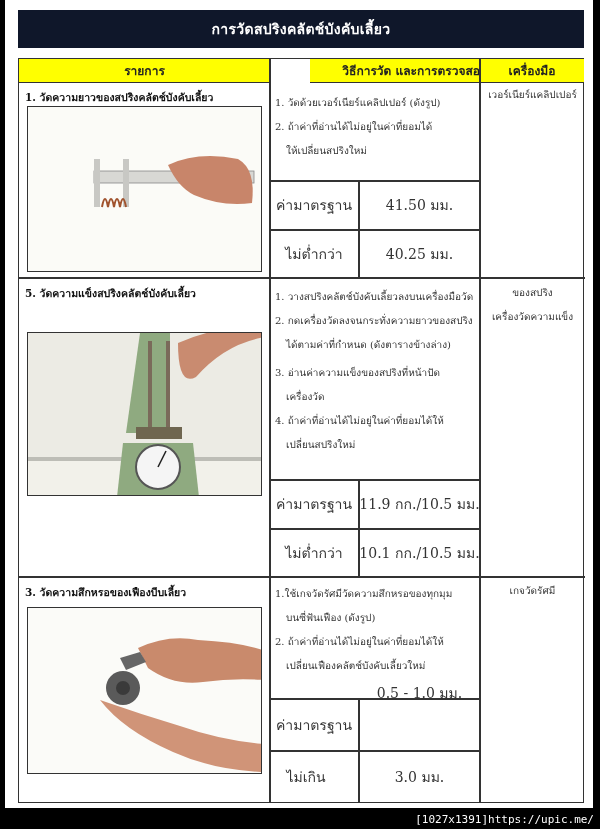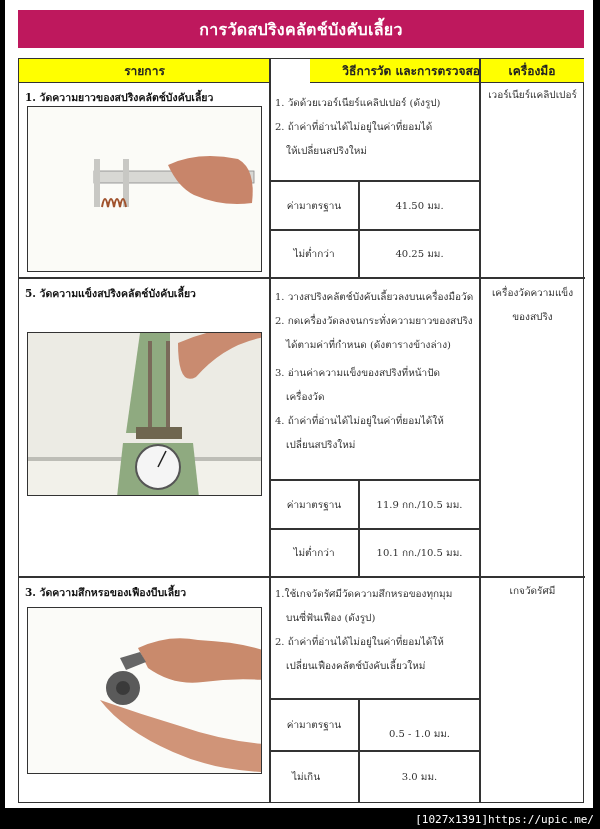--- a/index.html
+++ b/index.html
@@ -1,34 +1,34 @@
 <!DOCTYPE html>
 <html><head>
 <meta charset="utf-8">
 <style>
   * { box-sizing: border-box; margin: 0; padding: 0; }
   html, body { width: 600px; height: 829px; background: #000; overflow: hidden; }
   body { position: relative; font-family: "DejaVu Serif", "Liberation Serif", serif; color: #222; }
   .page { position: absolute; left: 5px; top: 0; width: 588px; height: 808px; background: #fff; }
-  .title-bar { position: absolute; left: 13px; top: 10px; width: 566px; height: 38px; background: #be185d;
-    color: #fff; font-family: "DejaVu Sans", "Liberation Sans", sans-serif; font-weight: bold; font-size: 16px;
+  .title-bar { position: absolute; left: 13px; top: 10px; width: 566px; height: 38px; background: #0f172a;
+    color: #fff; font-family: "DejaVu Sans", "Liberation Sans", sans-serif; font-weight: bold; font-size: 14px;
     display: flex; align-items: center; justify-content: center; letter-spacing: 0.3px; }
   .tbl { position: absolute; left: 13px; top: 58px; width: 566px; height: 745px; border: 1.5px solid #333; }
   .hdr { position: absolute; left: 0; top: 0; height: 24px; background: #ffff00; border-bottom: 1.5px solid #333;
     font-family: "DejaVu Sans", "Liberation Sans", sans-serif; font-weight: bold; font-size: 12px; color: #222;
     display: flex; align-items: center; justify-content: center; }
   .vline { position: absolute; top: 0; width: 1.5px; background: #333; }
   .hline { position: absolute; height: 1.5px; background: #333; }
   .item-title { position: absolute; left: 6px; font-size: 10.5px; font-weight: bold; font-family: "DejaVu Serif", serif; color: #111; white-space: nowrap; }
   .photo { position: absolute; left: 8px; width: 235px; border: 1.5px solid #333; overflow: hidden; background: #fafaf6; }
   .steps { position: absolute; left: 256px; width: 204px; font-size: 10px; line-height: 24px; color: #333; }
   .steps .step { white-space: nowrap; }
   .steps .cont { padding-left: 11px; white-space: nowrap; }
   .tool { position: absolute; left: 462px; width: 103px; text-align: center; font-size: 10px; line-height: 24px; color: #333; }
-  .std-cell { position: absolute; font-size: 10px; color: #333; display: flex; align-items: center; justify-content: center; white-space: nowrap; }
+  .std-cell { position: absolute; font-size: 14px; color: #333; display: flex; align-items: center; justify-content: center; white-space: nowrap; }
   .watermark { position: absolute; right: 6px; bottom: 3px; color: #fff; font-family: "DejaVu Sans Mono", "Liberation Mono", monospace; font-size: 11px; }
 </style>
 </head>
 <body>
 
 <div class="page">
   <div class="title-bar">การวัดสปริงคลัตช์บังคับเลี้ยว</div>
 
   <div class="tbl">
 
@@ -88,22 +88,22 @@
     <div class="steps" style="top:226px;">
       <div class="step">1. วางสปริงคลัตช์บังคับเลี้ยวลงบนเครื่องมือวัด</div>
       <div class="step">2.  กดเครื่องวัดลงจนกระทั่งความยาวของสปริง</div>
       <div class="cont">ได้ตามค่าที่กำหนด  (ดังตารางข้างล่าง)</div>
       <div class="step" style="margin-top:4px;">3. อ่านค่าความแข็งของสปริงที่หน้าปัด</div>
       <div class="cont">เครื่องวัด</div>
       <div class="step">4. ถ้าค่าที่อ่านได้ไม่อยู่ในค่าที่ยอมได้ให้</div>
       <div class="cont">เปลี่ยนสปริงใหม่</div>
     </div>
     <div class="tool" style="top:222px;">
+      <div>ของสปริง</div>
       <div>เครื่องวัดความแข็ง</div>
-      <div>ของสปริง</div>
     </div>
     <div class="hline" style="left:250px;top:420px;width:211px;"></div>
     <div class="hline" style="left:250px;top:469px;width:211px;"></div>
     <div class="vline" style="left:339px;top:420px;height:97px;"></div>
     <div class="std-cell" style="left:251px;top:421px;width:88px;height:48px;">ค่ามาตรฐาน</div>
     <div class="std-cell" style="left:341px;top:421px;width:119px;height:48px;">11.9  กก./10.5  มม.</div>
     <div class="std-cell" style="left:251px;top:470px;width:88px;height:47px;">ไม่ต่ำกว่า</div>
     <div class="std-cell" style="left:341px;top:470px;width:119px;height:47px;">10.1  กก./10.5  มม.</div>
 
     <div class="item-title" style="top:525px;">3. วัดความสึกหรอของเฟืองบีบเลี้ยว</div>
@@ -123,19 +123,19 @@
       <div class="step">2. ถ้าค่าที่อ่านได้ไม่อยู่ในค่าที่ยอมได้ให้</div>
       <div class="cont">เปลี่ยนเฟืองคลัตช์บังคับเลี้ยวใหม่</div>
     </div>
     <div class="tool" style="top:520px;">
       <div>เกจวัดรัศมี</div>
     </div>
     <div class="hline" style="left:250px;top:639px;width:211px;"></div>
     <div class="hline" style="left:250px;top:691px;width:211px;"></div>
     <div class="vline" style="left:339px;top:639px;height:104px;"></div>
     <div class="std-cell" style="left:251px;top:640px;width:88px;height:51px;">ค่ามาตรฐาน</div>
-    <div class="std-cell" style="left:341px;top:652px;width:119px;height:44px;">0.5  -  1.0  มม.</div>
+    <div class="std-cell" style="left:341px;top:612px;width:119px;height:44px;">0.5  -  1.0  มม.</div>
     <div class="std-cell" style="left:251px;top:692px;width:72px;height:51px;">ไม่เกิน</div>
     <div class="std-cell" style="left:341px;top:692px;width:119px;height:51px;">3.0  มม.</div>
   </div>
 </div>
 
 <div class="watermark">[1027x1391]https://upic.me/</div>
 
 </body></html>

